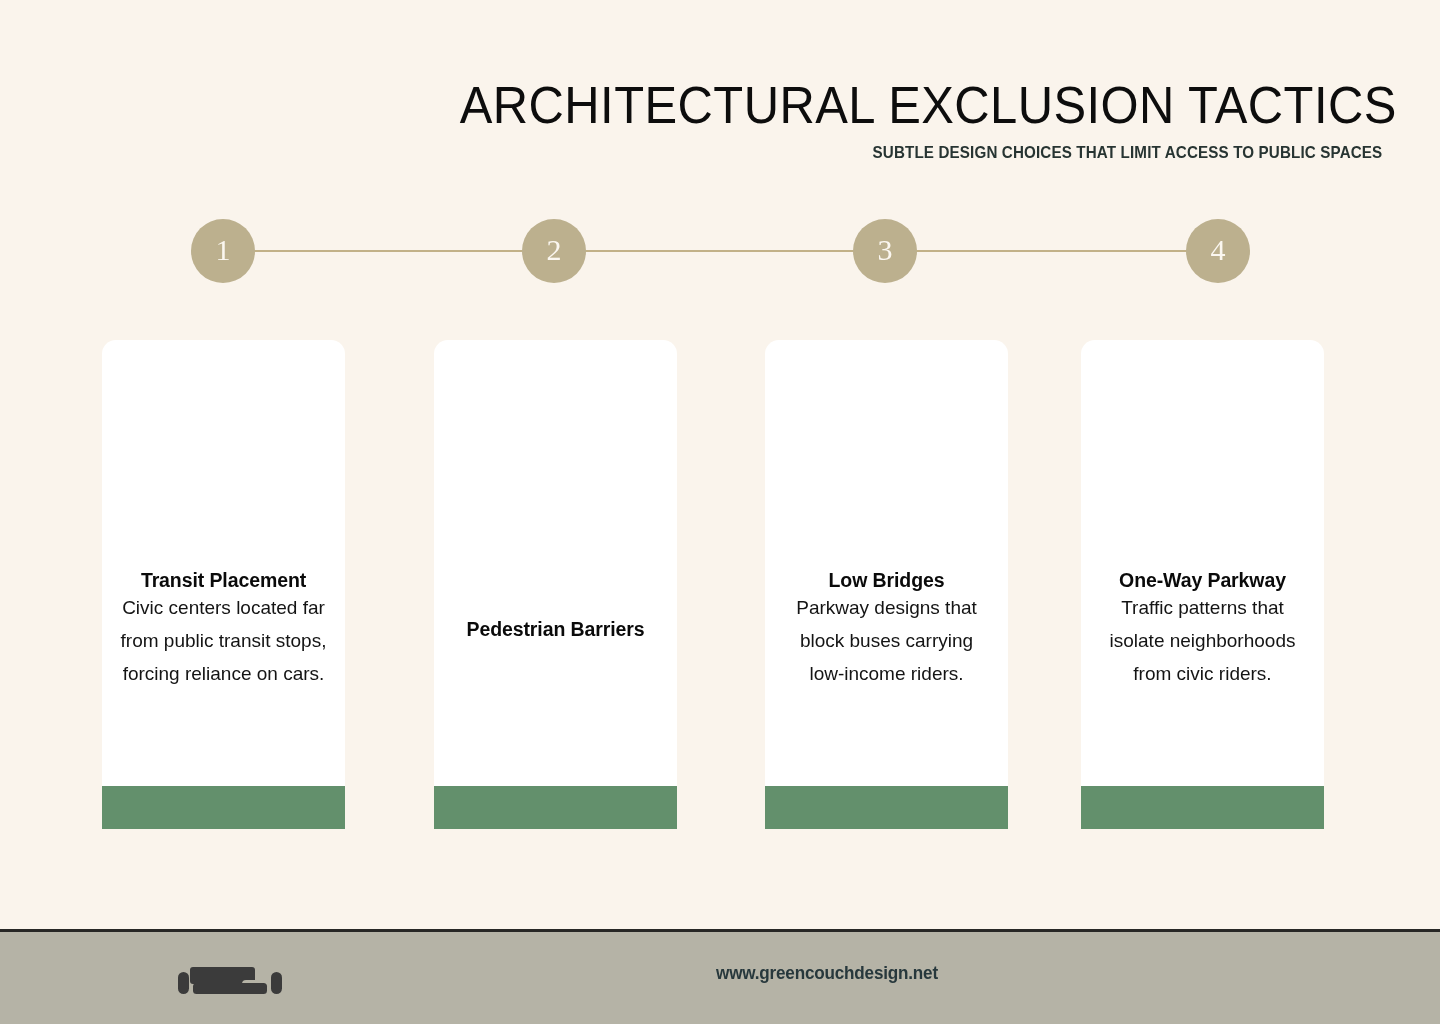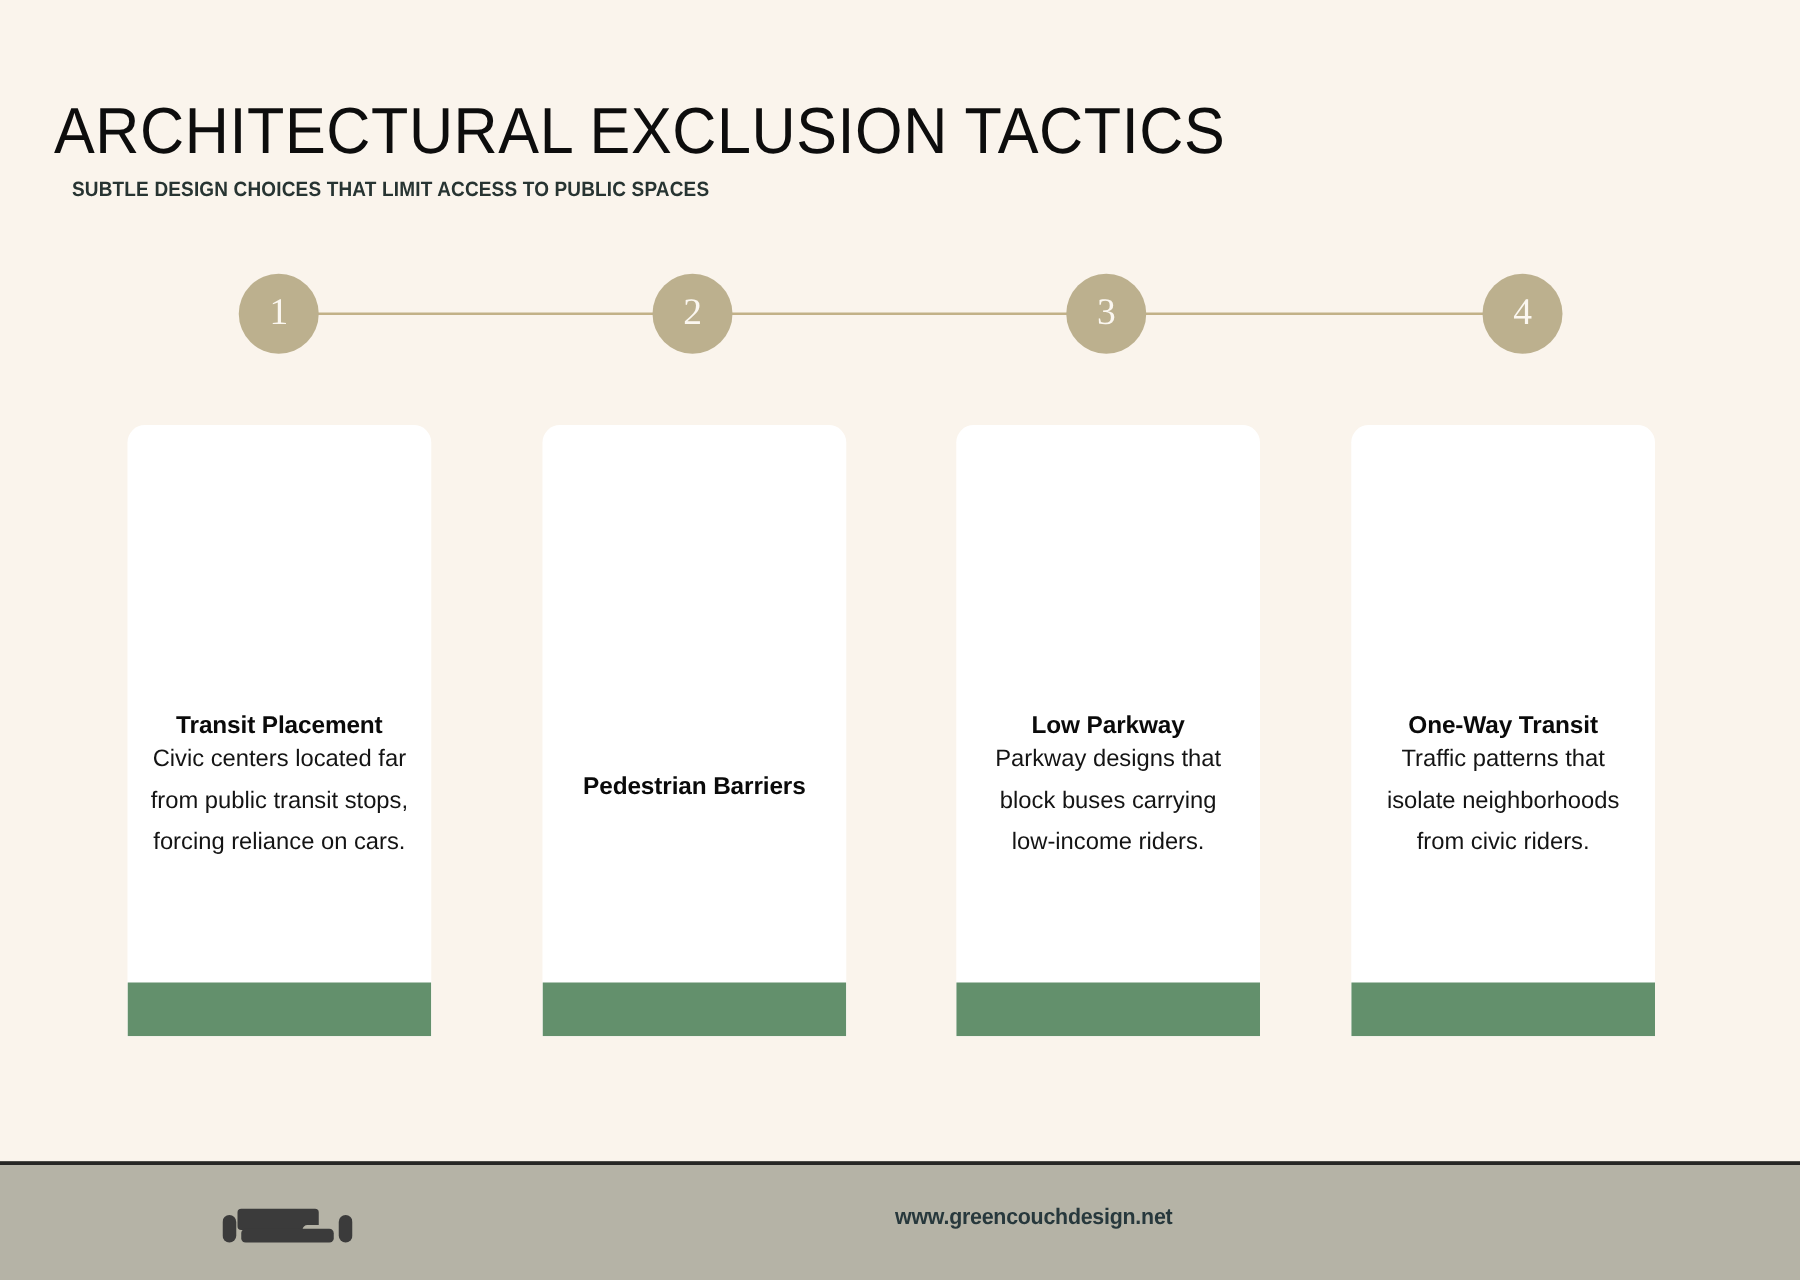--- a/index.html
+++ b/index.html
@@ -20,21 +20,21 @@
     inset: 0;
     background: #faf4ec;
   }
 
   
   .header {
     position: absolute;
     top: 78px;
     left: 0;
     width: 1440px;
-    text-align: left;
+    text-align: right;
   }
   .title {
     font-family: "Liberation Sans Narrow", "Liberation Sans", sans-serif;
     font-size: 52px;
     font-weight: 400;
     letter-spacing: 0.5px;
     color: #0d0d0d;
     line-height: 1.05;
     transform: scaleX(0.94);
     margin: 0;
@@ -227,29 +227,29 @@
 
     <div class="card card-2">
       <div class="card-body">
         <div class="card-heading">Pedestrian Barriers</div>
       </div>
       <div class="card-accent"></div>
     </div>
 
     <div class="card card-3">
       <div class="card-body">
-        <div class="card-heading">Low Parkway</div>
+        <div class="card-heading">Low Bridges</div>
         <div class="card-text">Parkway designs that block buses carrying low-income riders.</div>
       </div>
       <div class="card-accent"></div>
     </div>
 
     <div class="card card-4">
       <div class="card-body">
-        <div class="card-heading">One-Way Transit</div>
+        <div class="card-heading">One-Way Parkway</div>
         <div class="card-text">Traffic patterns that isolate neighborhoods from civic riders.</div>
       </div>
       <div class="card-accent"></div>
     </div>
 
   </div>
 
   <div class="footer">
     <div class="footer-logo">
       <svg viewBox="0 0 104 36" width="104" height="36" aria-hidden="true">

